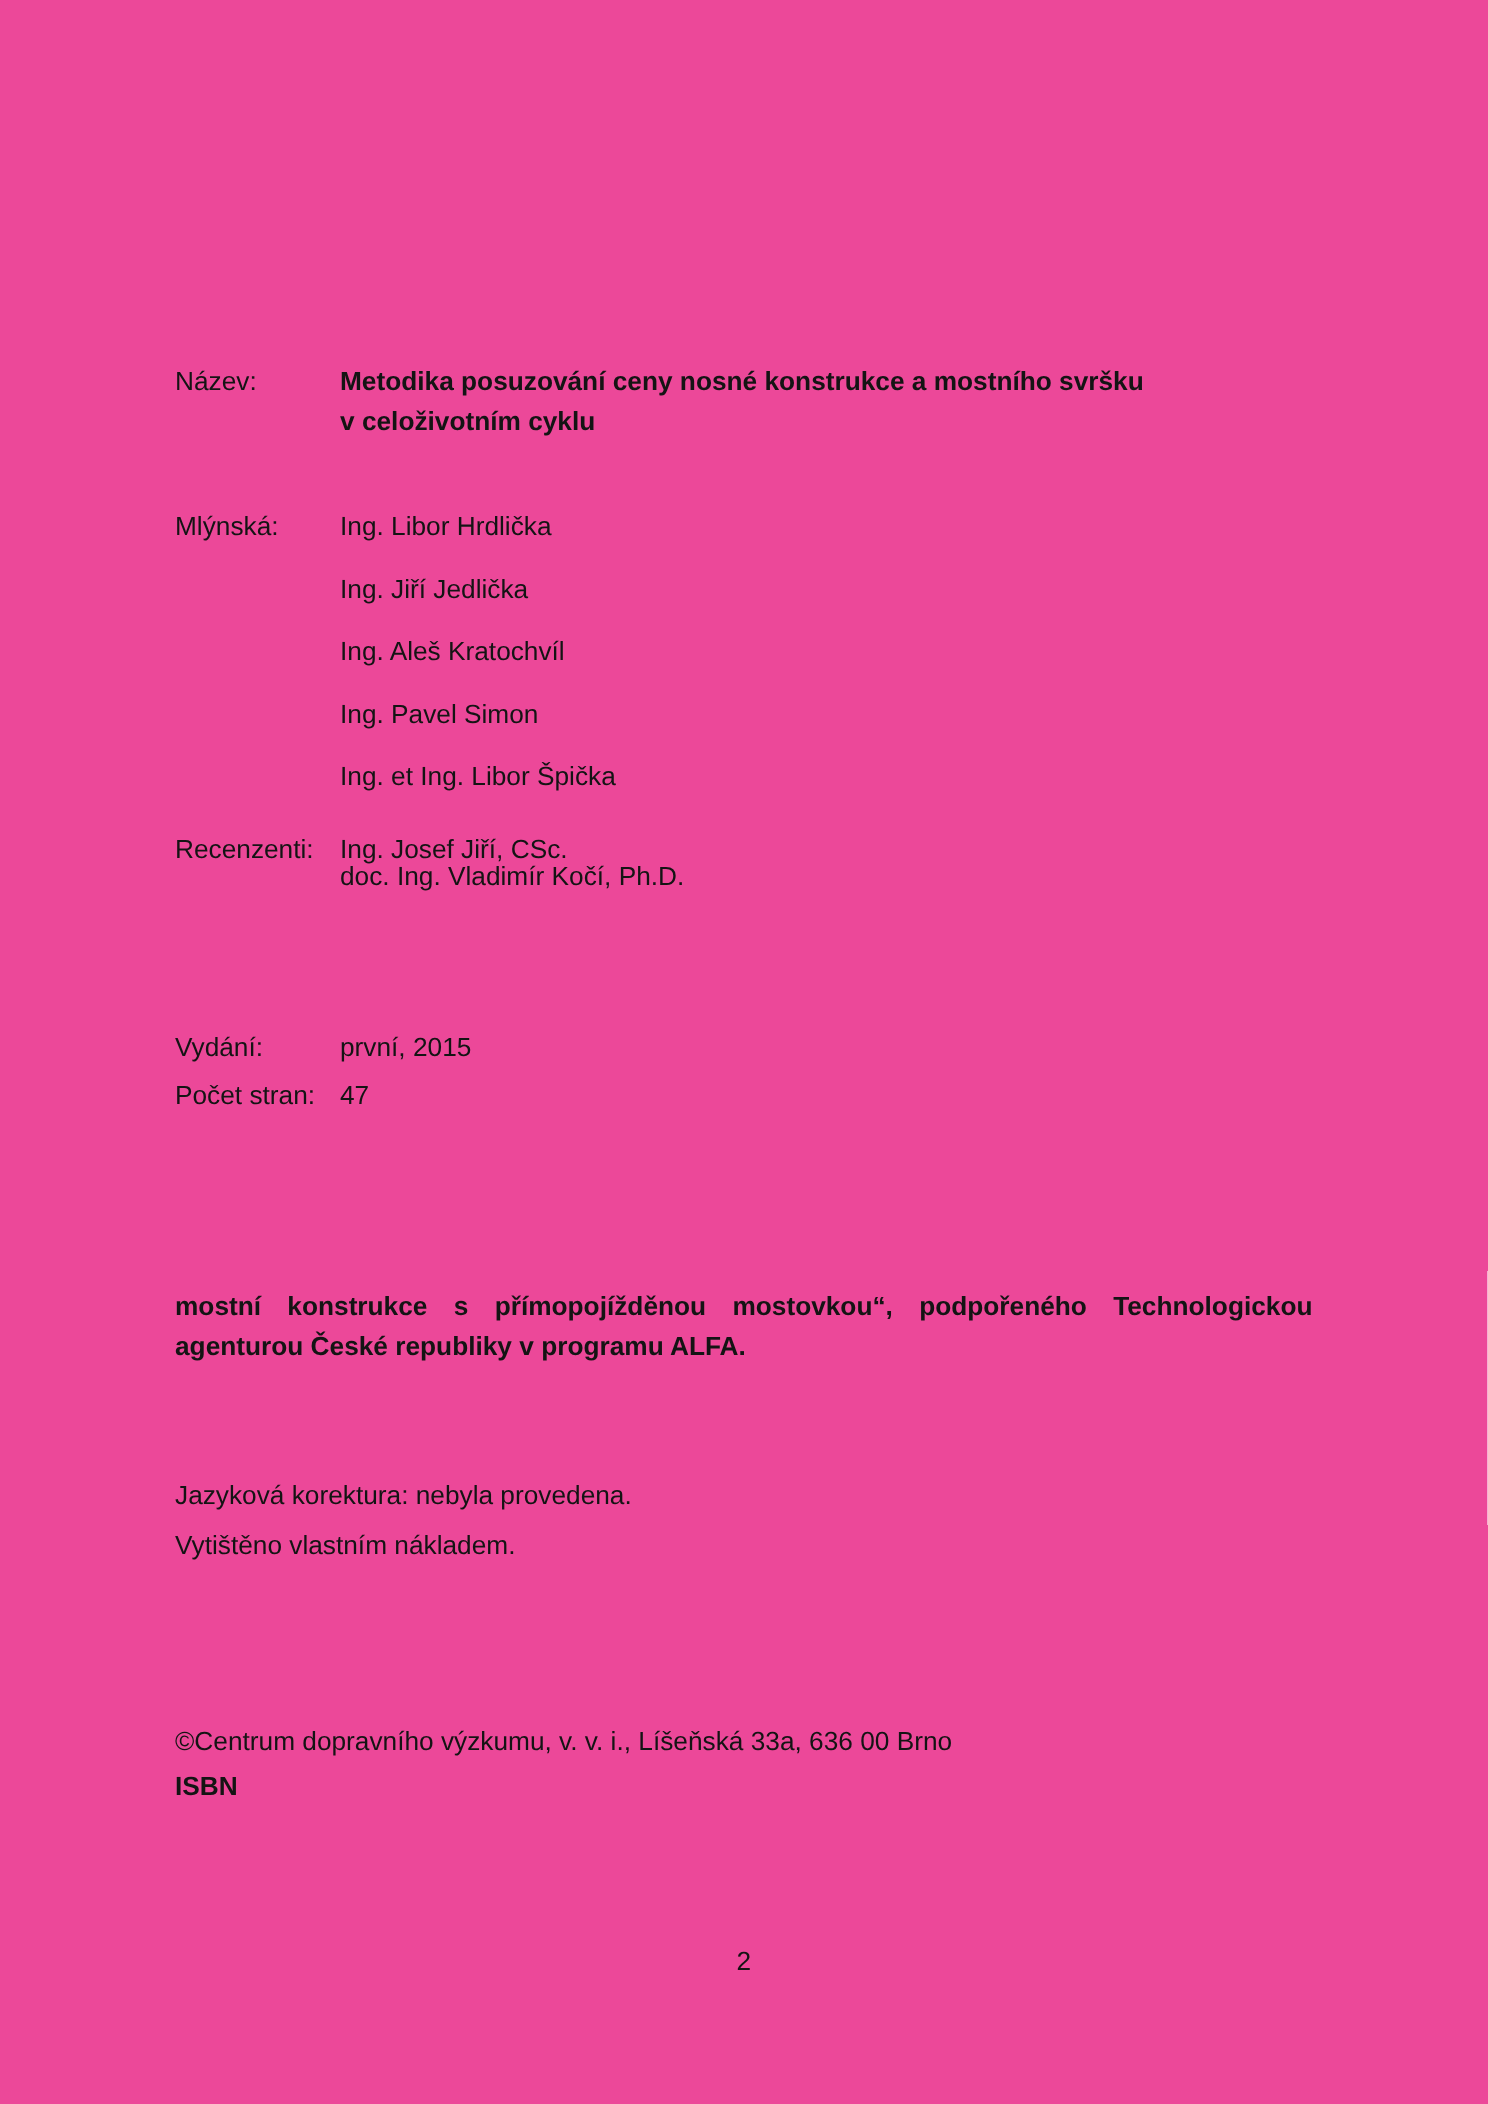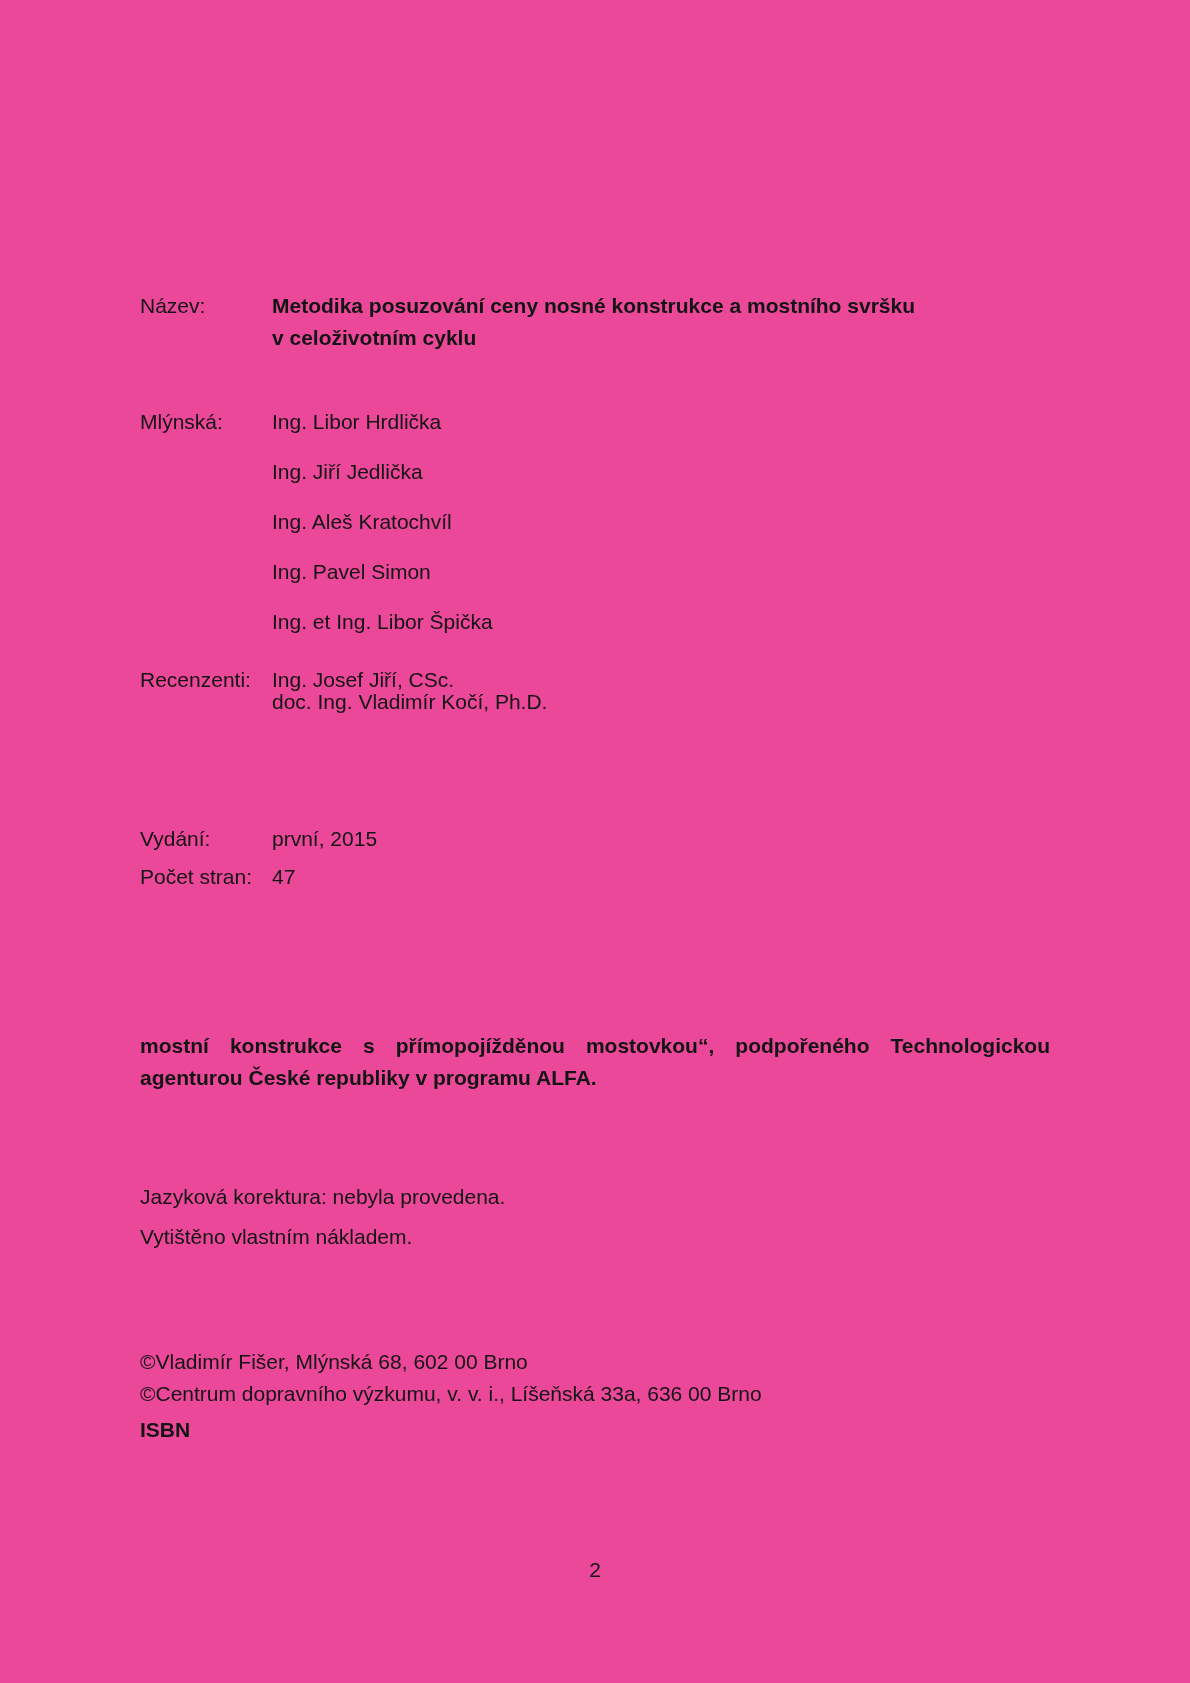--- a/index.html
+++ b/index.html
@@ -110,20 +110,19 @@
   </div>
 
   <div class="note" style="top:1030px">
     <div class="note-line">mostní konstrukce s přímopojížděnou mostovkou“, podpořeného Technologickou</div>
     <div class="note-line last">agenturou České republiky v programu ALFA.</div>
   </div>
 
   <div class="plain" style="top:1186px">Jazyková korektura: nebyla provedena.</div>
   <div class="plain" style="top:1226px">Vytištěno vlastním nákladem.</div>
 
-  <div class="plain" style="top:1351px">©Vladimír Fišer, Mlýnská 68, 602 00 Brno</div>
   <div class="plain" style="top:1383px">©Centrum dopravního výzkumu, v. v. i., Líšeňská 33a, 636 00 Brno</div>
 
   <div class="plain isbn" style="top:1419px">ISBN</div>
 
   <div class="pagenum" style="top:1559px">2</div>
 
 </div>
 
 </body></html>

